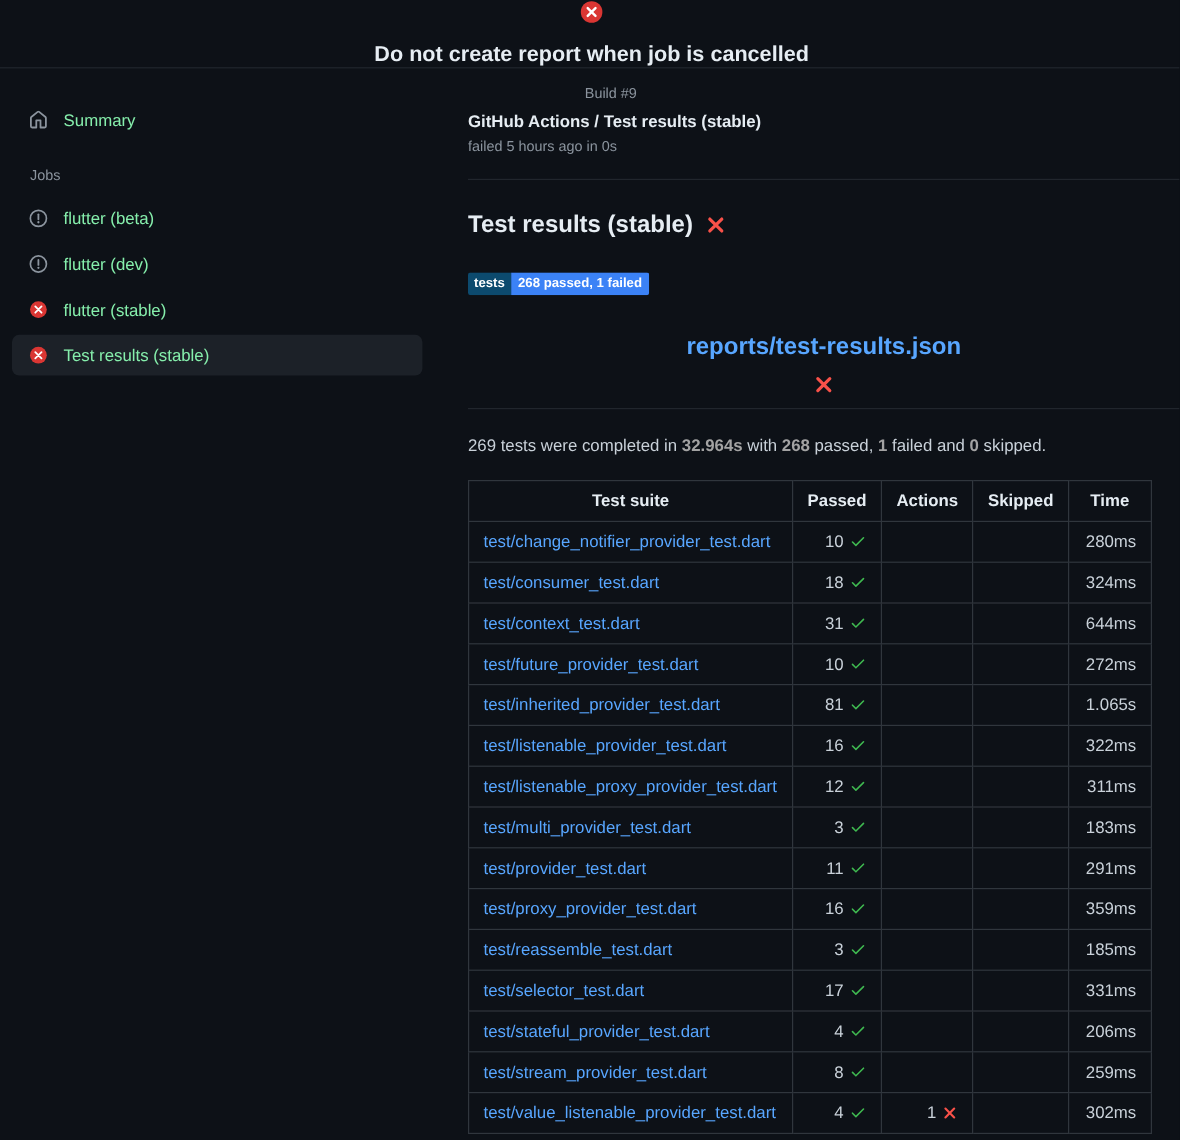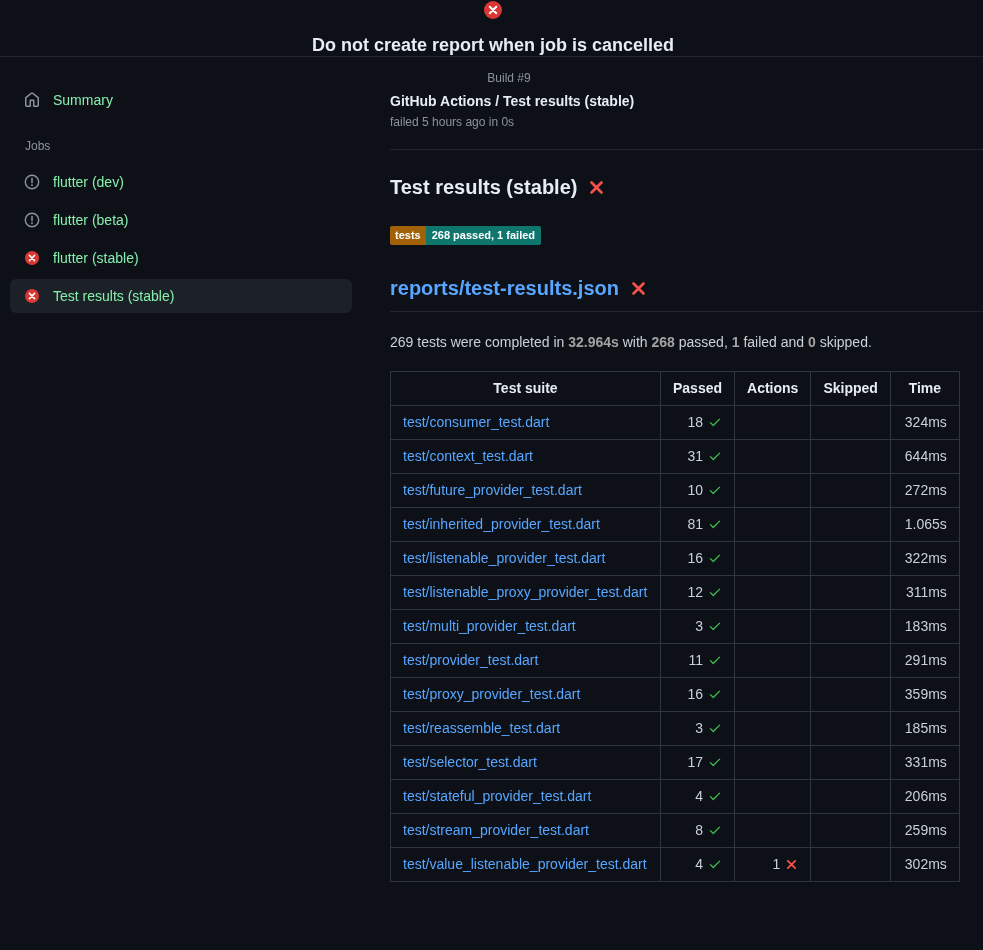--- a/index.html
+++ b/index.html
@@ -27,24 +27,24 @@
   .side-section { margin: 22px 0 12px 15px; font-size: 12px; color: #8b949e; }
 
   main { flex: 1; padding: 36px 0 24px 0; min-width: 0; }
   .breadcrumb { font-weight: 700; color: #e6edf3; }
   .meta { margin-top: 6px; font-size: 12px; color: #8b949e; }
   .divider { border: none; border-top: 1px solid #21262d; margin: 20px 0 0; }
 
   .section-title { display: flex; align-items: center; gap: 11px; margin: 26px 0 0; font-size: 20px; font-weight: 700; color: #e6edf3; }
   .badge-wrap { margin-top: 27px; }
   .badge { display: inline-flex; font-size: 11px; font-weight: 700; border-radius: 2px; overflow: hidden; line-height: 1; }
-  .badge-label { background: #a16207; color: #ffffff; padding: 4px 5px; }
-  .badge-value { background: #0f766e; color: #ffffff; padding: 4px 6px; }
-
-  .report-title { display: flex; align-items: center; gap: 11px; margin: 32px 0 0; padding-bottom: 11px; border-bottom: 1px solid #21262d; font-size: 20px; font-weight: 700; }
+  .badge-label { background: #0c4a6e; color: #ffffff; padding: 4px 5px; }
+  .badge-value { background: #3b82f6; color: #ffffff; padding: 4px 6px; }
+
+  .report-title { display: flex; align-items: center; gap: 11px; margin: 32px 0 0; padding-bottom: 11px; border-bottom: 1px solid #21262d; font-size: 20px; font-weight: 700; flex-direction: column; }
   .report-title a { color: #58a6ff; text-decoration: none; cursor: pointer; }
 
   .summary-line { margin: 22px 0 0; color: #c9d1d9; }
   .summary-line strong { color: #a3a3a3; font-weight: 700; }
 
   
   table.results { margin-top: 21px; border-collapse: collapse; table-layout: fixed; }
   .results th, .results td { border: 1px solid #30363d; padding: 7px 12px; font-size: 14px; line-height: 19px; overflow: hidden; white-space: nowrap; }
   .results th { color: #e6edf3; font-weight: 700; text-align: center; }
   .results th.h-suite { text-align: center; }
@@ -82,32 +82,32 @@
     <div class="side-section">Jobs</div>
 
     <div class="side-item">
       <span class="ic">
         <svg width="16" height="16" viewBox="0 0 16 16">
             <circle cx="8" cy="8" r="6.7" fill="none" stroke="#8b949e" stroke-width="1.4"></circle>
             <path d="M8 4.6v4.2" stroke="#8b949e" stroke-width="1.5" stroke-linecap="round"></path>
             <circle cx="8" cy="11.2" r="0.95" fill="#8b949e"></circle>
           </svg>
       </span>
-      <span>flutter (dev)</span>
+      <span>flutter (beta)</span>
     </div>
 
     <div class="side-item">
       <span class="ic">
         <svg width="16" height="16" viewBox="0 0 16 16">
             <circle cx="8" cy="8" r="6.7" fill="none" stroke="#8b949e" stroke-width="1.4"></circle>
             <path d="M8 4.6v4.2" stroke="#8b949e" stroke-width="1.5" stroke-linecap="round"></path>
             <circle cx="8" cy="11.2" r="0.95" fill="#8b949e"></circle>
           </svg>
       </span>
-      <span>flutter (beta)</span>
+      <span>flutter (dev)</span>
     </div>
 
     <div class="side-item">
       <span class="ic">
         <svg width="16" height="16" viewBox="0 0 16 16">
             <circle cx="8" cy="8" r="7" fill="#da3633"></circle>
             <path d="M5.4 5.4l5.2 5.2M10.6 5.4l-5.2 5.2" stroke="#ffffff" stroke-width="1.5" stroke-linecap="round"></path>
           </svg>
       </span>
       <span>flutter (stable)</span>
@@ -168,20 +168,29 @@
         <tr>
           <th class="h-suite">Test suite</th>
           <th>Passed</th>
           <th>Actions</th>
           <th>Skipped</th>
           <th>Time</th>
         </tr>
       </thead>
       <tbody>
           <tr>
+            <td class="c-suite"><a>test/change_notifier_provider_test.dart</a></td>
+            <td class="c-num"><span class="num">10</span><span class="ic" style="vertical-align:-2px"><svg width="14" height="14" viewBox="0 0 16 16">
+                  <path fill="#3fb950" d="M13.78 4.22a.75.75 0 0 1 0 1.06l-7.25 7.25a.75.75 0 0 1-1.06 0L2.22 9.28a.75.75 0 1 1 1.06-1.06L6 10.94l6.72-6.72a.75.75 0 0 1 1.06 0Z"></path>
+                </svg></span></td>
+            <td class="c-num"></td>
+            <td class="c-num"></td>
+            <td class="c-time">280ms</td>
+          </tr>
+          <tr>
             <td class="c-suite"><a>test/consumer_test.dart</a></td>
             <td class="c-num"><span class="num">18</span><span class="ic" style="vertical-align:-2px"><svg width="14" height="14" viewBox="0 0 16 16">
                   <path fill="#3fb950" d="M13.78 4.22a.75.75 0 0 1 0 1.06l-7.25 7.25a.75.75 0 0 1-1.06 0L2.22 9.28a.75.75 0 1 1 1.06-1.06L6 10.94l6.72-6.72a.75.75 0 0 1 1.06 0Z"></path>
                 </svg></span></td>
             <td class="c-num"></td>
             <td class="c-num"></td>
             <td class="c-time">324ms</td>
           </tr>
           <tr>
             <td class="c-suite"><a>test/context_test.dart</a></td>

